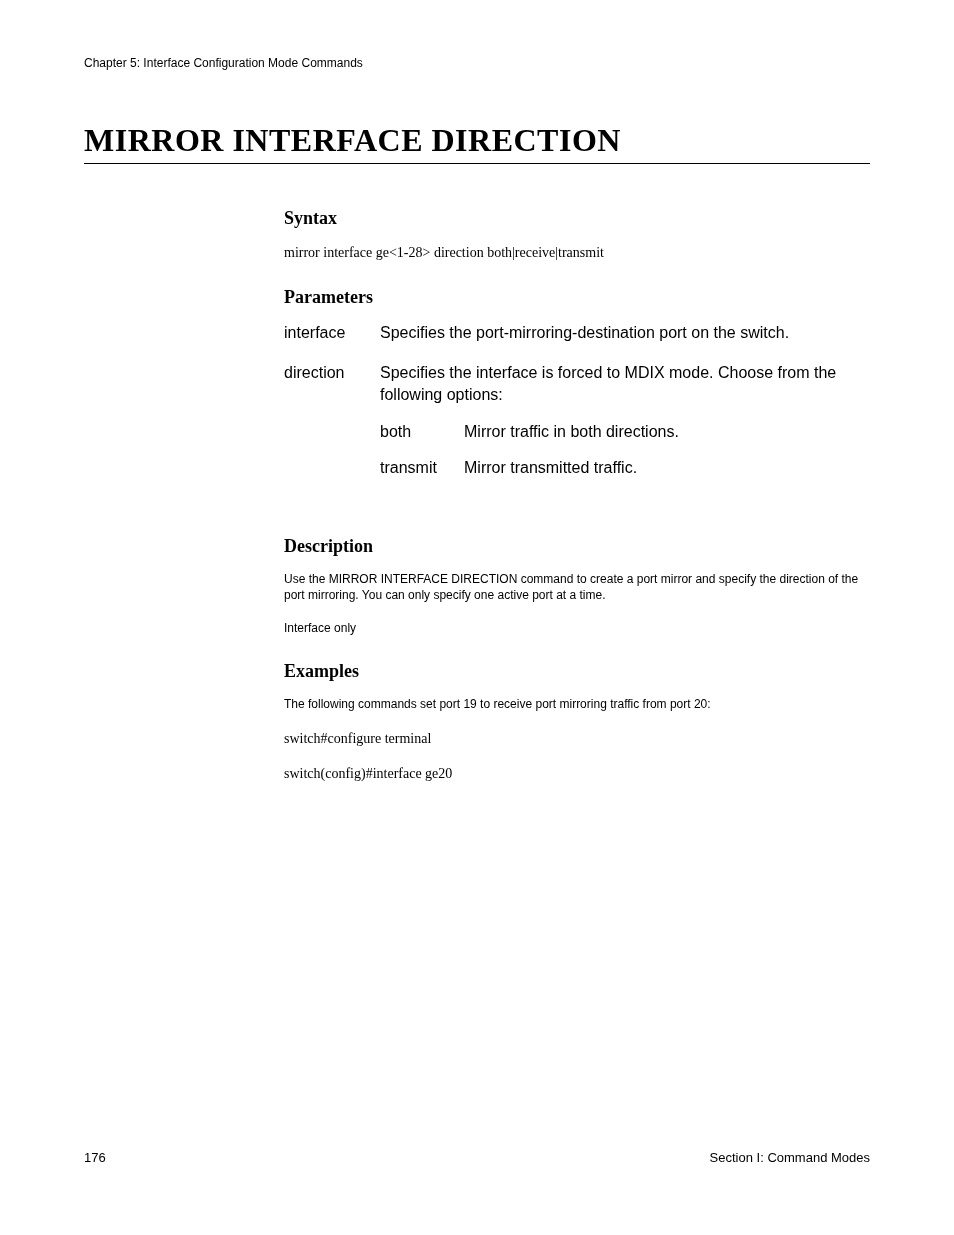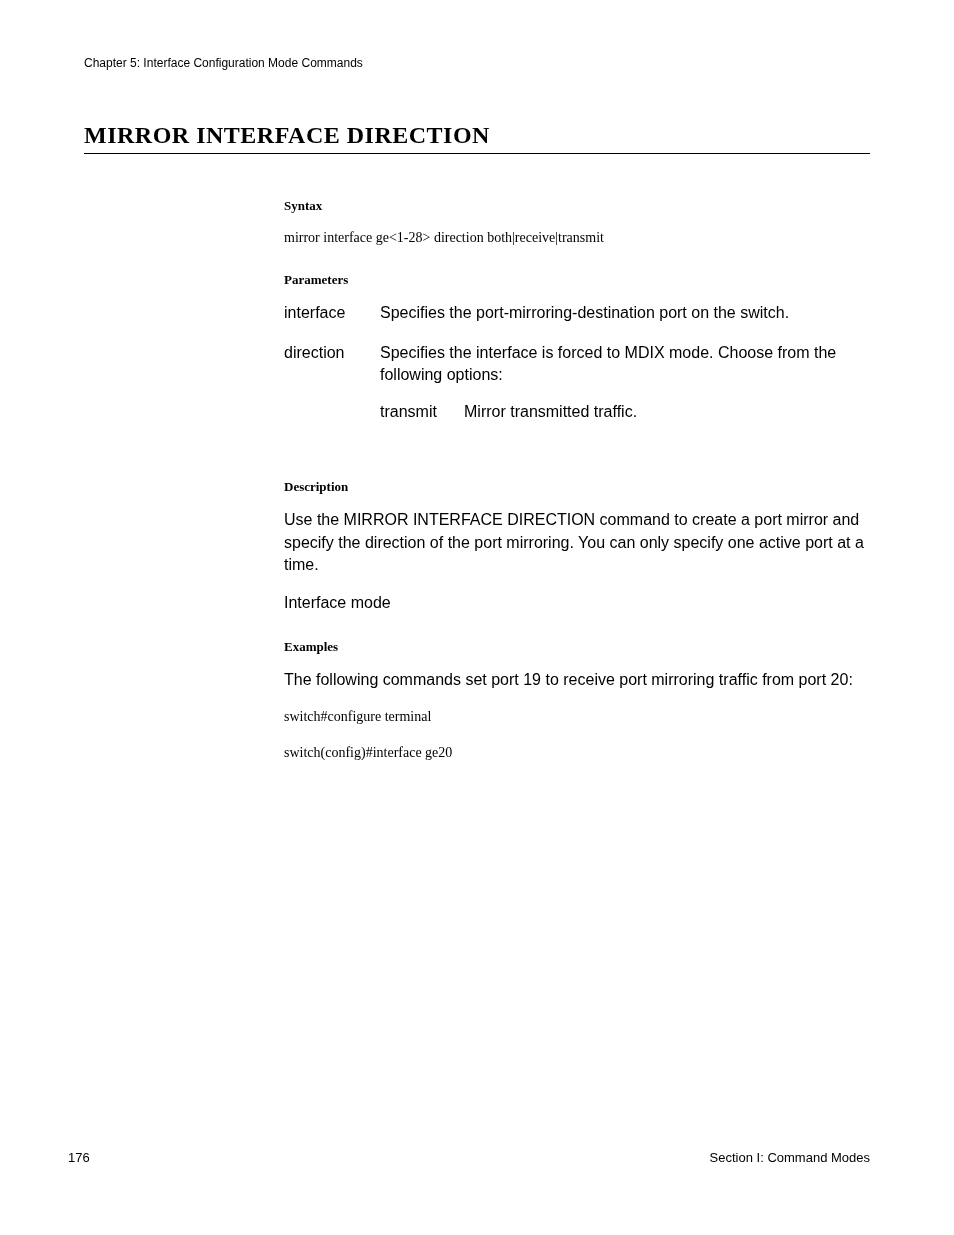--- a/index.html
+++ b/index.html
@@ -9,49 +9,49 @@
     color: #000;
     position: relative;
     padding: 56px 84px 0 84px;
   }
   .chapter-header {
     font-size: 12px;
     margin-bottom: 52px;
   }
   .page-title {
     font-family: "Times New Roman", Times, serif;
-    font-size: 24px;
+    font-size: 32px;
     font-weight: bold;
     font-variant: small-caps;
     letter-spacing: 0.5px;
     border-bottom: 1.5px solid #000;
     padding-bottom: 4px;
     margin-bottom: 44px;
   }
   .content {
     margin-left: 200px;
     margin-right: 0;
   }
   .sect-head {
     font-family: "Times New Roman", Times, serif;
     font-weight: bold;
-    font-size: 13px;
+    font-size: 18px;
     margin-top: 24px;
     margin-bottom: 14px;
   }
   .sect-head.first { margin-top: 0; }
   .mono {
     font-family: Liberation Serif, serif;
     font-size: 14px;
     line-height: 1.4;
     margin-bottom: 16px;
     white-space: pre-wrap;
   }
   .body-text {
-    font-size: 16px;
+    font-size: 12px;
     line-height: 1.4;
     margin-bottom: 16px;
   }
   .param-table {
     width: 100%;
     border-collapse: collapse;
   }
   .param-table td {
     vertical-align: top;
     font-size: 16px;
@@ -62,21 +62,21 @@
   .opt-table { border-collapse: collapse; margin-top: 14px; }
   .opt-table td {
     vertical-align: top;
     font-size: 16px;
     line-height: 1.4;
     padding: 0 0 14px 0;
   }
   .opt-table td.oname { width: 84px; }
   .footer {
     position: absolute;
-    left: 68px;
+    left: 84px;
     right: 84px;
     bottom: 70px;
     display: flex;
     justify-content: space-between;
     font-size: 13px;
   }
 </style>
 </head>
 <body>
 
@@ -95,35 +95,39 @@
         <tr>
       <td class="pname">interface</td>
       <td>Specifies the port-mirroring-destination port on the switch.</td>
     </tr>
     <tr>
       <td class="pname">direction</td>
       <td>
         <span>Specifies the interface is forced to MDIX mode. Choose from the following options:</span>
         <table class="opt-table">
           <tbody>
+                <tr>
+            <td class="oname">both</td>
+            <td>Mirror traffic in both directions.</td>
+          </tr>
           <tr>
             <td class="oname">transmit</td>
             <td>Mirror transmitted traffic.</td>
           </tr>
         </tbody>
             </table>
       </td>
     </tr>
   </tbody>
     </table>
 
   <div class="sect-head">Description</div>
   <div class="body-text">Use the MIRROR INTERFACE DIRECTION command to create a port mirror and specify the direction of the port mirroring. You can only specify one active port at a time.</div>
 
-  <div class="body-text">Interface mode</div>
+  <div class="body-text">Interface only</div>
 
   <div class="sect-head">Examples</div>
   <div class="body-text">The following commands set port 19 to receive port mirroring traffic from port 20:</div>
   <div class="mono">switch#configure terminal</div>
   <div class="mono">switch(config)#interface ge20</div>
 
 </div>
 
 <div class="footer">
   <span>176</span>

